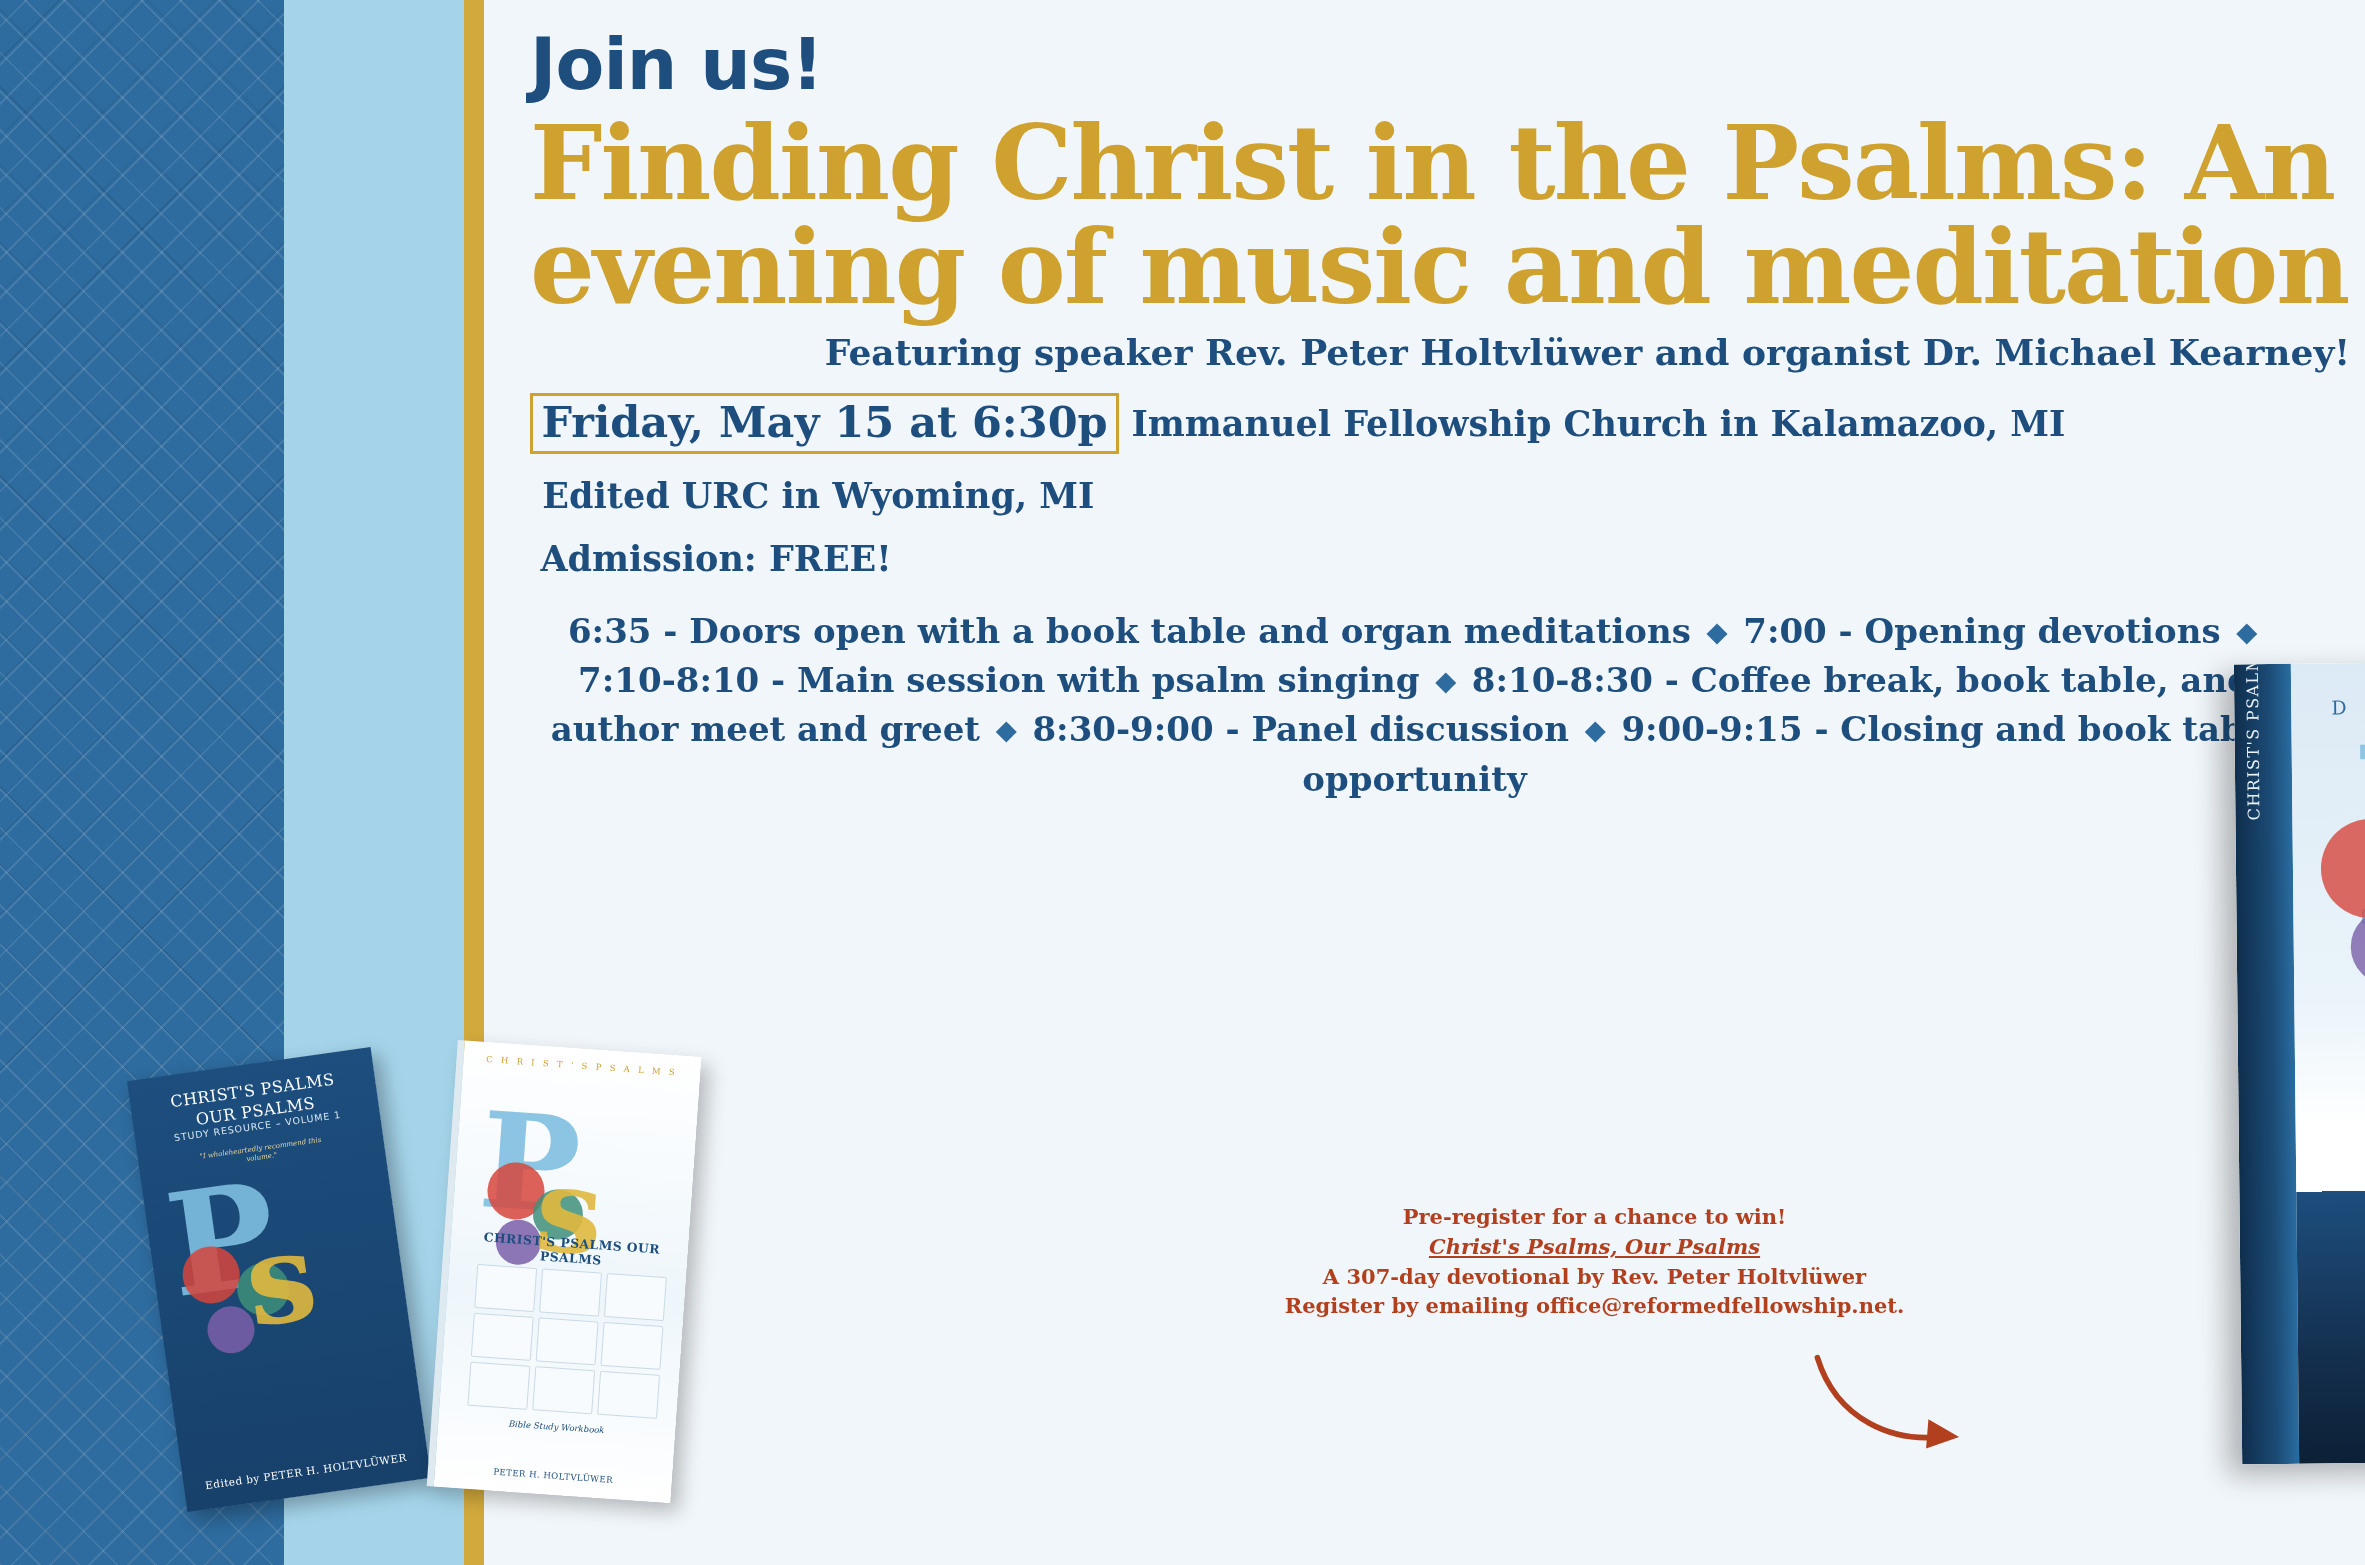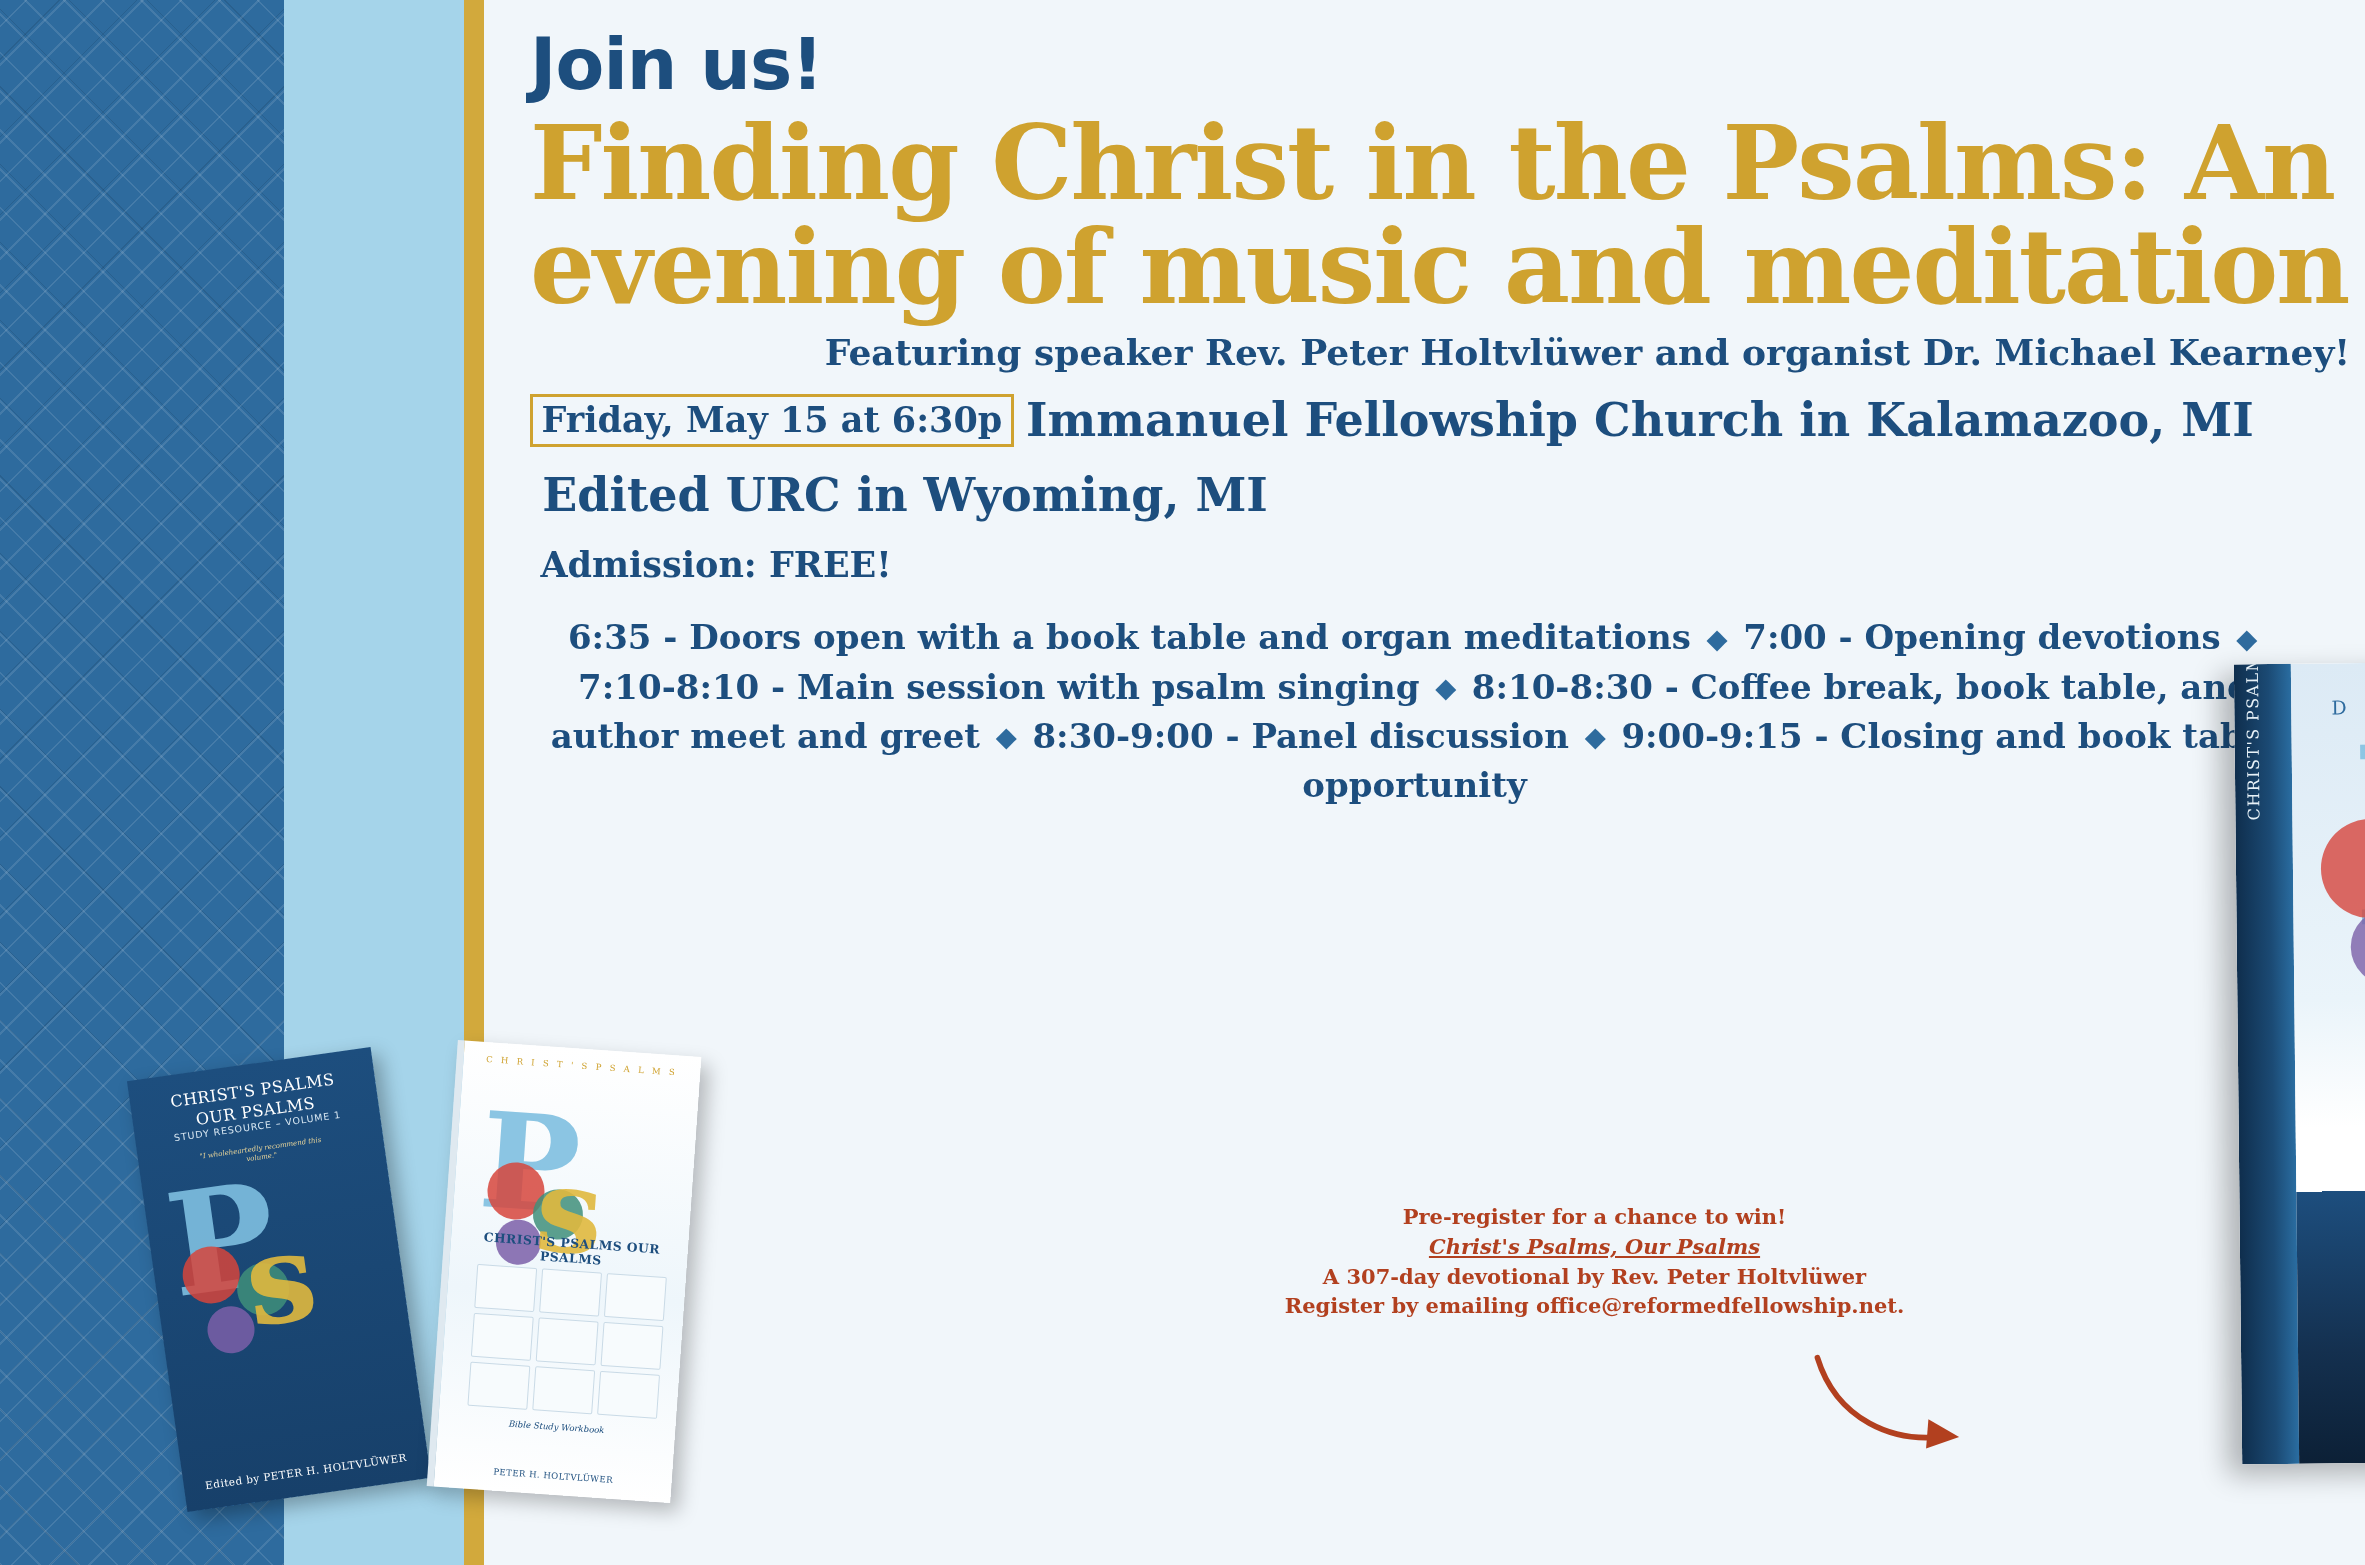--- a/index.html
+++ b/index.html
@@ -88,29 +88,29 @@
     display: flex;
     align-items: center;
     margin: 0 0 19px 0;
   }
   .datesline.second { margin-top: 21px; }
   .date-box {
     border: 3.3px solid #cfa22f;
     padding: 4.7px 8.5px 6.6px 8.5px;
     font-family: "DejaVu Serif", serif;
     font-weight: bold;
-    font-size: 35px;
+    font-size: 43px;
     color: #1d4e7e;
     line-height: 1;
     white-space: nowrap;
   }
   .venue {
     font-family: "DejaVu Serif", serif;
     font-weight: bold;
-    font-size: 46px;
+    font-size: 35px;
     color: #1d4e7e;
     margin-left: 12.3px;
     white-space: nowrap;
   }
   .admission {
     font-family: "DejaVu Serif", serif;
     font-weight: bold;
     font-size: 35px;
     color: #1d4e7e;
     margin: 22px 0 0 10.4px;

